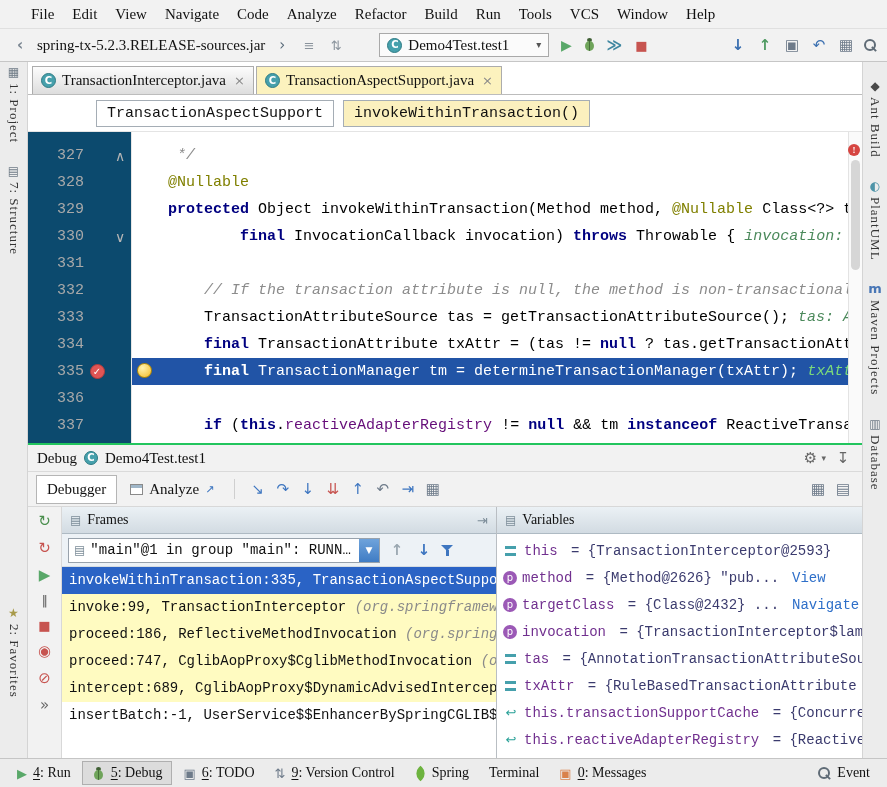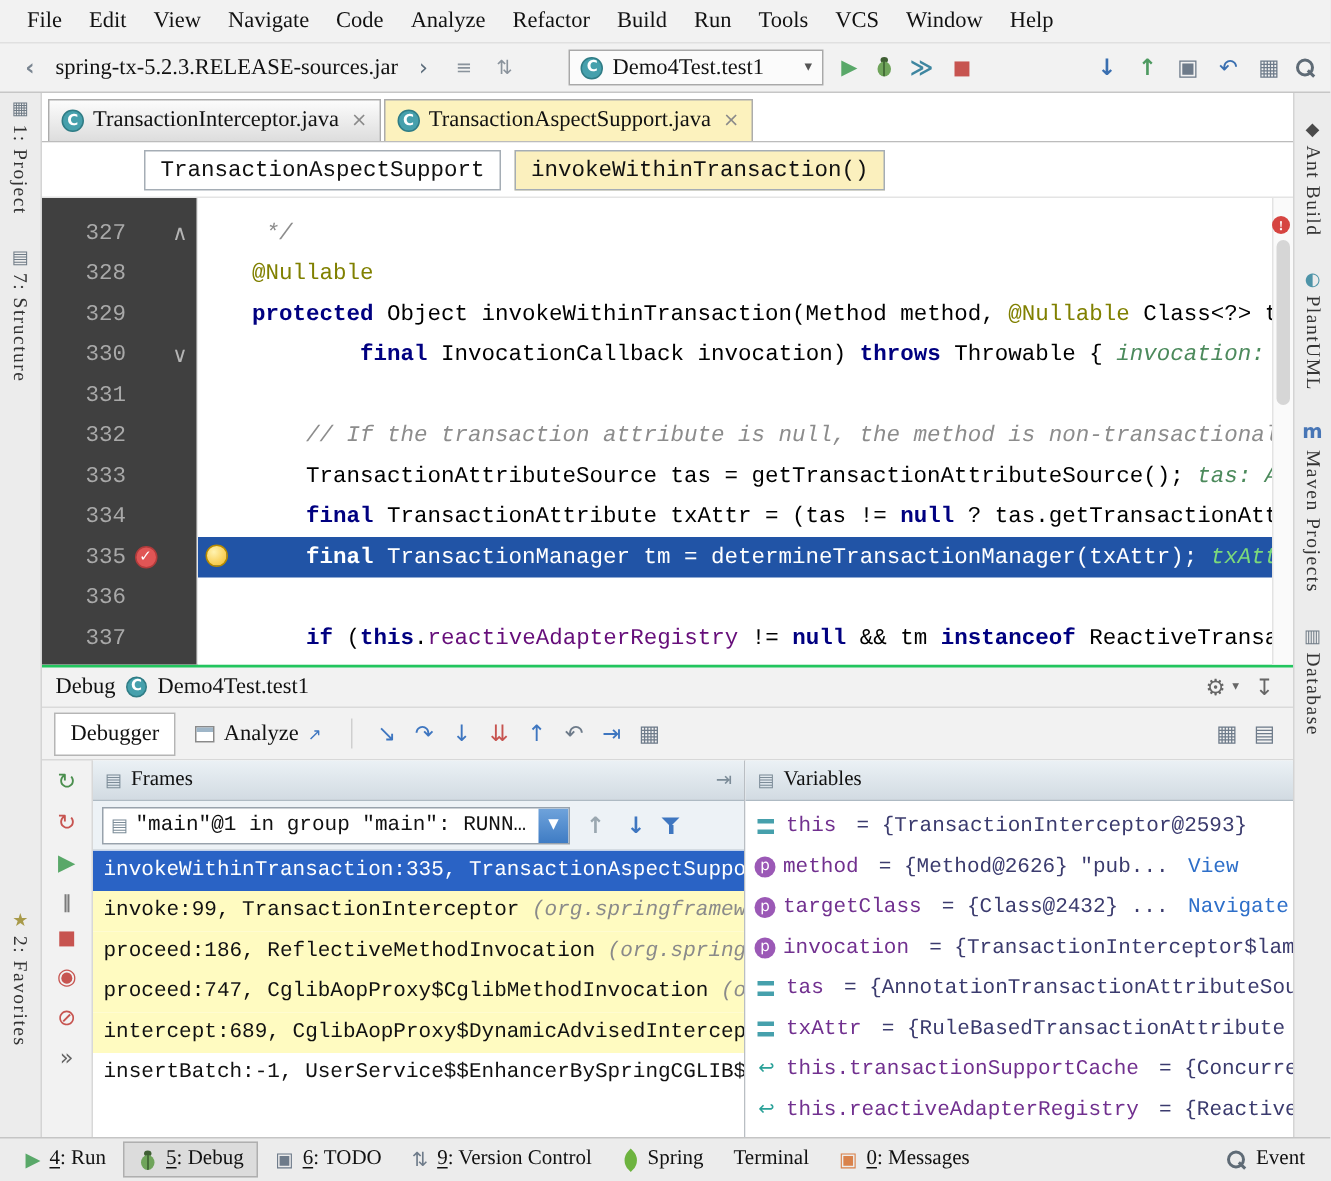--- a/index.html
+++ b/index.html
@@ -4,21 +4,21 @@
 <style>
 *{margin:0;padding:0;box-sizing:border-box}
 html,body{width:887px;height:787px;overflow:hidden}
 body{display:flex;flex-direction:column;background:#ECECEC;font-family:"Liberation Serif","DejaVu Serif",serif;font-size:15px;color:#111}
 .ic{font-family:"DejaVu Sans",sans-serif;font-style:normal;line-height:1;display:inline-block}
 .mono{font-family:"Liberation Mono","DejaVu Sans Mono",monospace}
 .spacer{flex:1}
 u{text-underline-offset:2px}
 
 
-.menubar{height:28px;display:flex;align-items:center;background:#F2F2F2;padding-left:9px;flex:none}
+.menubar{height:28px;display:flex;align-items:center;background:#F2F2F2;padding-left:22px;flex:none}
 .mitem{padding:3px 9px;cursor:default}
 
 
 .toolbar{height:34px;display:flex;align-items:center;background:#F2F2F2;border-top:1px solid #E0E0E0;border-bottom:1px solid #C6C6C6;padding:0 10px;gap:7px;flex:none}
 .tbic{font-size:15px;color:#5A6B7A;width:20px;text-align:center;cursor:default}
 .jar{font-weight:normal}
 .runcombo{display:flex;align-items:center;gap:6px;border:1px solid #A9A9A9;background:#FBFBFB;height:24px;padding:0 7px;margin-left:26px;min-width:170px}
 [data-name="run-button"]{color:#59A869;font-size:14px}
 [data-name="stop-button"]{color:#C75450;font-size:13px}
 [data-name="coverage-button"]{color:#3E86A0;font-weight:bold}
@@ -51,21 +51,21 @@
 .tclose{color:#8A8A8A;font-size:13px;margin-left:2px}
 .clsic{width:15px;height:15px;border-radius:50%;background:#46A0AC;border:1px solid #2F7C85;color:#FFF;font-size:10px;font-weight:bold;display:inline-flex;align-items:center;justify-content:center;flex:none}
 
 
 .crumbs{height:37px;background:#FFF;display:flex;align-items:center;gap:9px;padding-left:68px;border-bottom:1px solid #E4E4E4;flex:none}
 .chip{border:1px solid #A5ADB5;padding:4px 10px;background:#FFF;font-size:15px;cursor:default}
 .chip.hl{background:#FBF0BE}
 
 
 .editor{height:311px;display:flex;background:#FFF;position:relative;flex:none}
-.gutter{width:104px;border-right:1px solid #E6E6E6;padding-top:10px;background:#404040;flex:none}
+.gutter{width:104px;border-right:1px solid #E6E6E6;padding-top:10px;background:#0c4a6e;flex:none}
 .grow{height:27px;display:flex;align-items:center}
 .gnum{width:56px;text-align:right;font-size:15px;color:#A9A9A9}
 .gbp{width:26px;display:flex;justify-content:center}
 .gfold{width:20px;display:flex;justify-content:center}
 .bpdot{width:15px;height:15px;border-radius:50%;background:#E05555;border:1px solid #B23B3B;color:#FFF;font-size:10px;display:flex;align-items:center;justify-content:center}
 .fold{color:#B5B5B5;font-size:14px}
 .code{flex:1;padding-top:10px;overflow:hidden;font-size:15px;line-height:27px;white-space:pre;min-width:0}
 .line{height:27px;position:relative}
 .line.exec{background:#2154A6}
 .line.exec span{color:#FFF}

